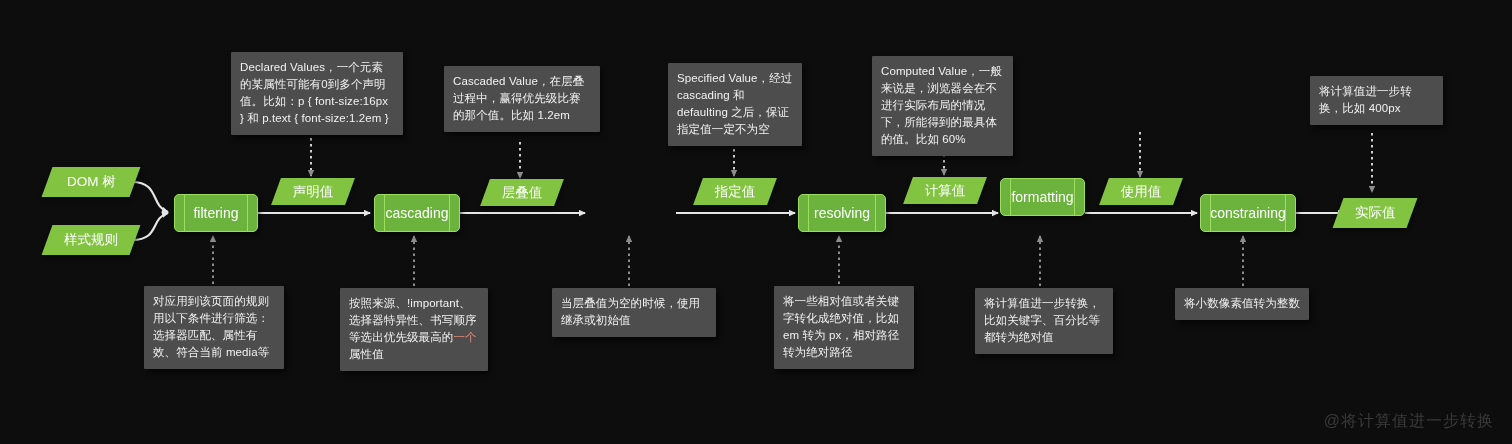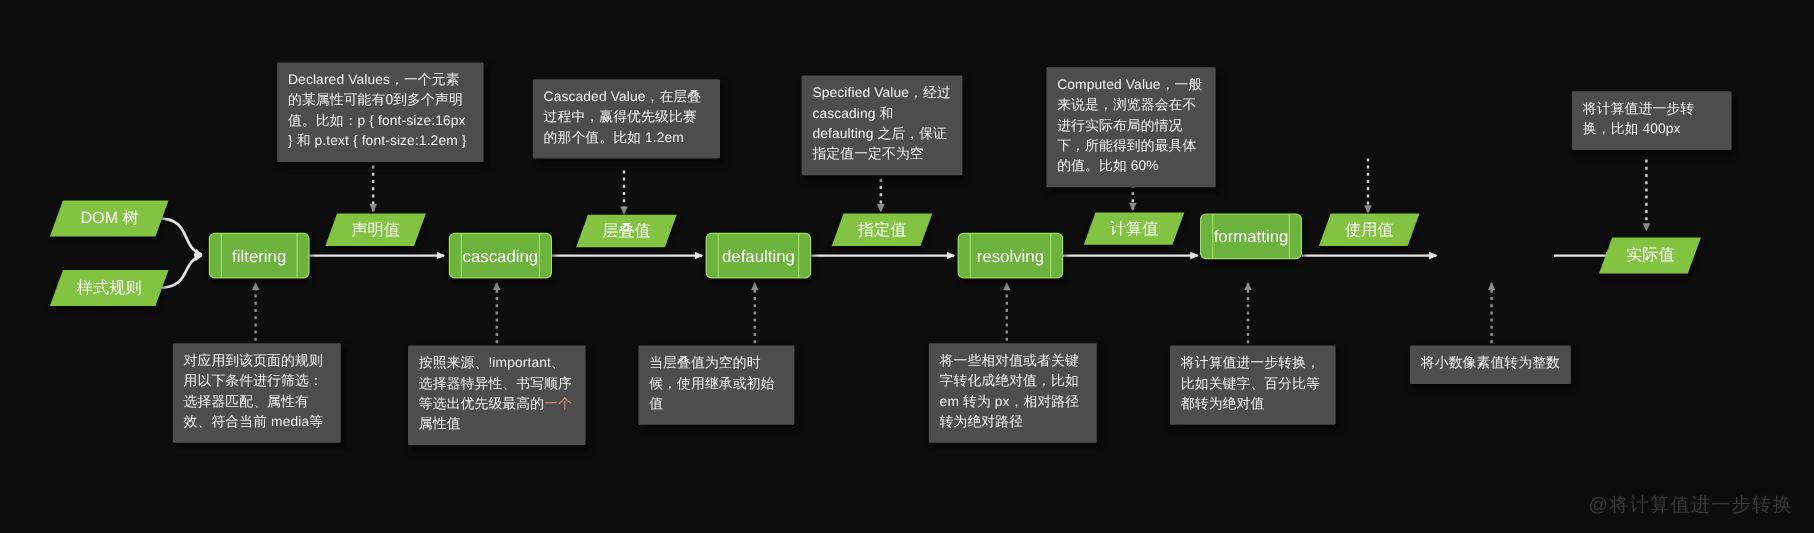--- a/index.html
+++ b/index.html
@@ -131,28 +131,28 @@
   <div class="para" style="left:47px;top:225px;width:88px;height:30px;">
     <span>样式规则</span>
   </div>
 
   <div class="node" style="left:174px;top:194px;width:84px;height:38px;">
     <span>filtering</span>
   </div>
   <div class="node" style="left:374px;top:194px;width:86px;height:38px;">
     <span>cascading</span>
   </div>
-  <div class="node" style="left:588px;top:194px;width:88px;height:38px;">
-    <span>defaulting</span>
-  </div>
   <div class="node" style="left:798px;top:194px;width:88px;height:38px;">
     <span>resolving</span>
   </div>
   <div class="node" style="left:1000px;top:178px;width:85px;height:38px;">
     <span>formatting</span>
+  </div>
+  <div class="node" style="left:1200px;top:194px;width:96px;height:38px;">
+    <span>constraining</span>
   </div>
 
   <div class="para" style="left:276px;top:178px;width:74px;height:27px;">
     <span>声明值</span>
   </div>
   <div class="para" style="left:485px;top:179px;width:74px;height:27px;">
     <span>层叠值</span>
   </div>
   <div class="para" style="left:698px;top:178px;width:74px;height:27px;">
     <span>指定值</span>
@@ -164,19 +164,19 @@
     <span>使用值</span>
   </div>
   <div class="para" style="left:1338px;top:198px;width:74px;height:30px;">
     <span>实际值</span>
   </div>
 
   <div class="note" style="left:144px;top:286px;width:140px;">对应用到该页面的规则用以下条件进行筛选：选择器匹配、属性有效、符合当前 media等</div>
 
   <div class="note" style="left:340px;top:288px;width:148px;"><span>按照来源、!important、选择器特异性、书写顺序等选出优先级最高的</span><span class="hl">一个</span><span>属性值</span></div>
 
-  <div class="note" style="left:532px;top:288px;width:130px;">当层叠值为空的时候，使用继承或初始值</div>
+  <div class="note" style="left:552px;top:288px;width:164px;">当层叠值为空的时候，使用继承或初始值</div>
   <div class="note" style="left:774px;top:286px;width:140px;">将一些相对值或者关键字转化成绝对值，比如 em 转为 px，相对路径转为绝对路径</div>
   <div class="note" style="left:975px;top:288px;width:138px;">将计算值进一步转换，比如关键字、百分比等都转为绝对值</div>
   <div class="note" style="left:1175px;top:288px;width:134px;">将小数像素值转为整数</div>
 
   <div id="watermark">@将计算值进一步转换</div>
 </div>
 
 </body></html>

